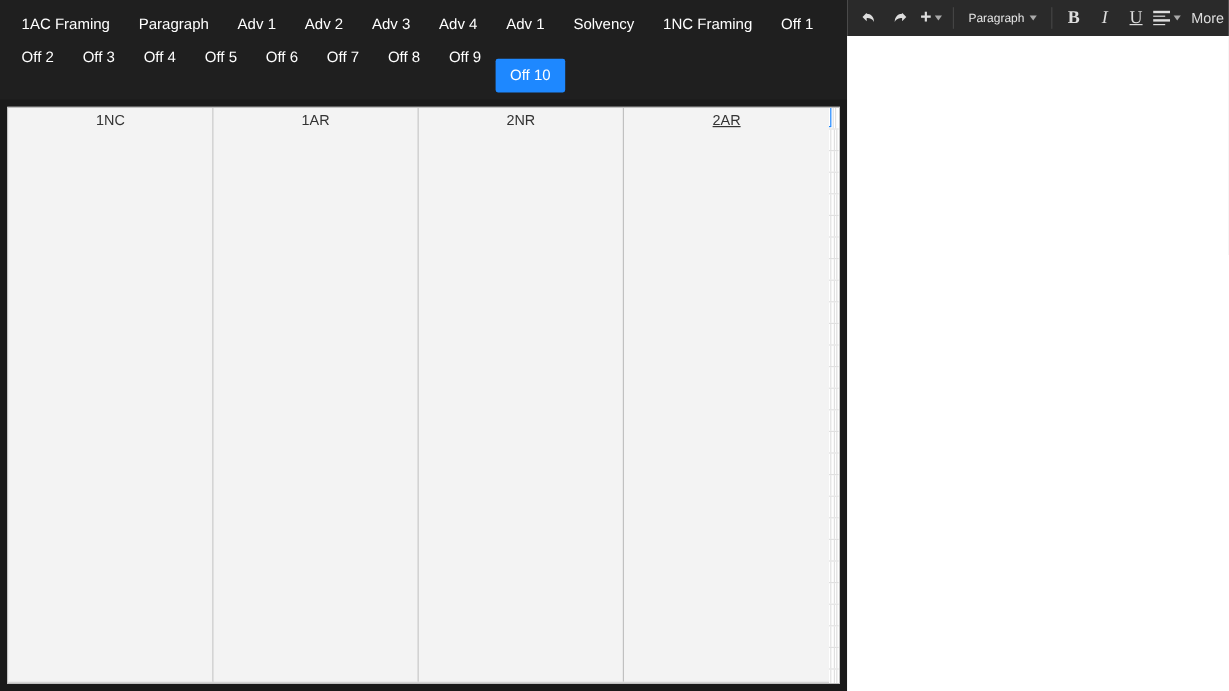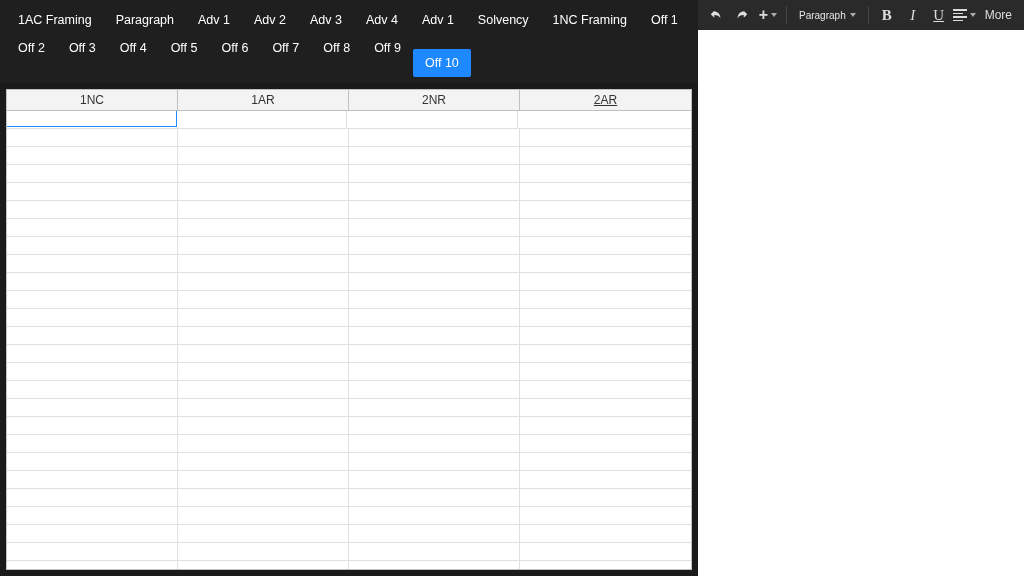--- a/index.html
+++ b/index.html
@@ -46,21 +46,21 @@
     .grid-wrapper {
       flex: 1;
       padding: 6px;
       overflow: hidden;
     }
     .grid {
       background: #fff;
       border: 1px solid #c0c0c0;
       height: 100%;
       display: flex;
-      flex-direction: column;
+      flex-direction: row;
       overflow: hidden;
     }
     .grid-header {
       display: flex;
       background: #f0f0f0;
       border-bottom: 1px solid #c0c0c0;
     }
     .grid-header-cell {
       border-right: 1px solid #c0c0c0;
       text-align: center;

